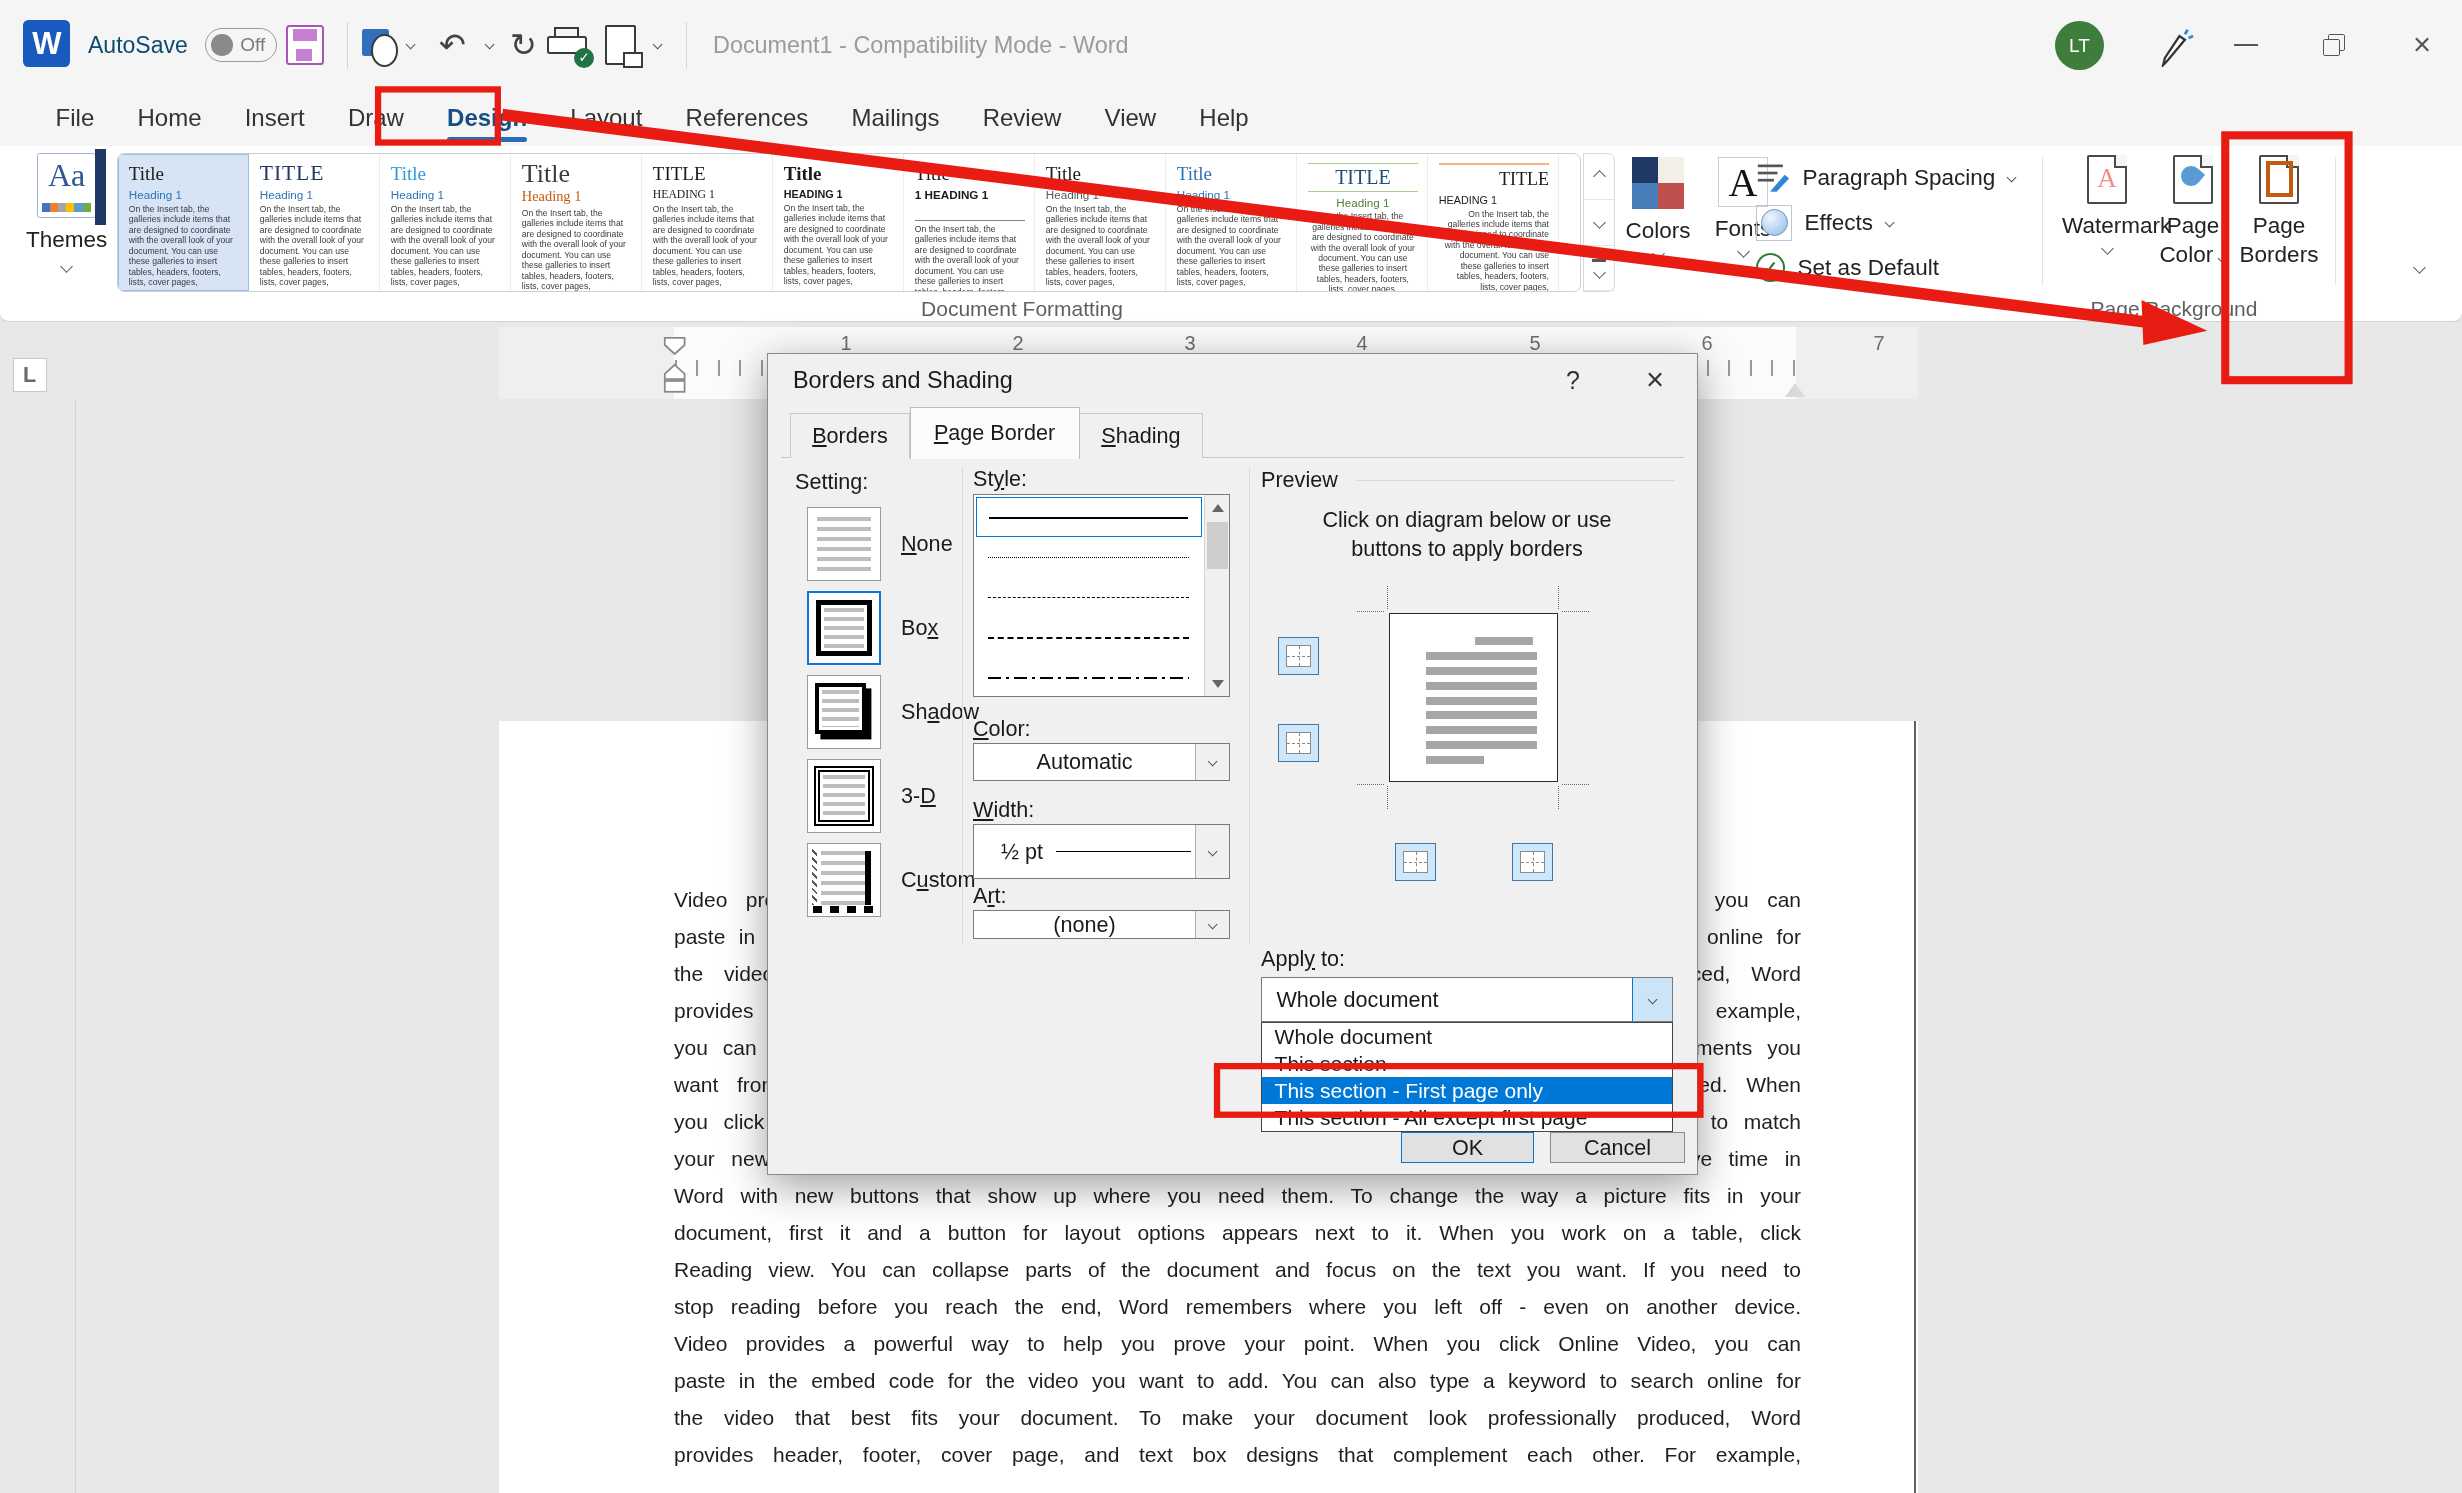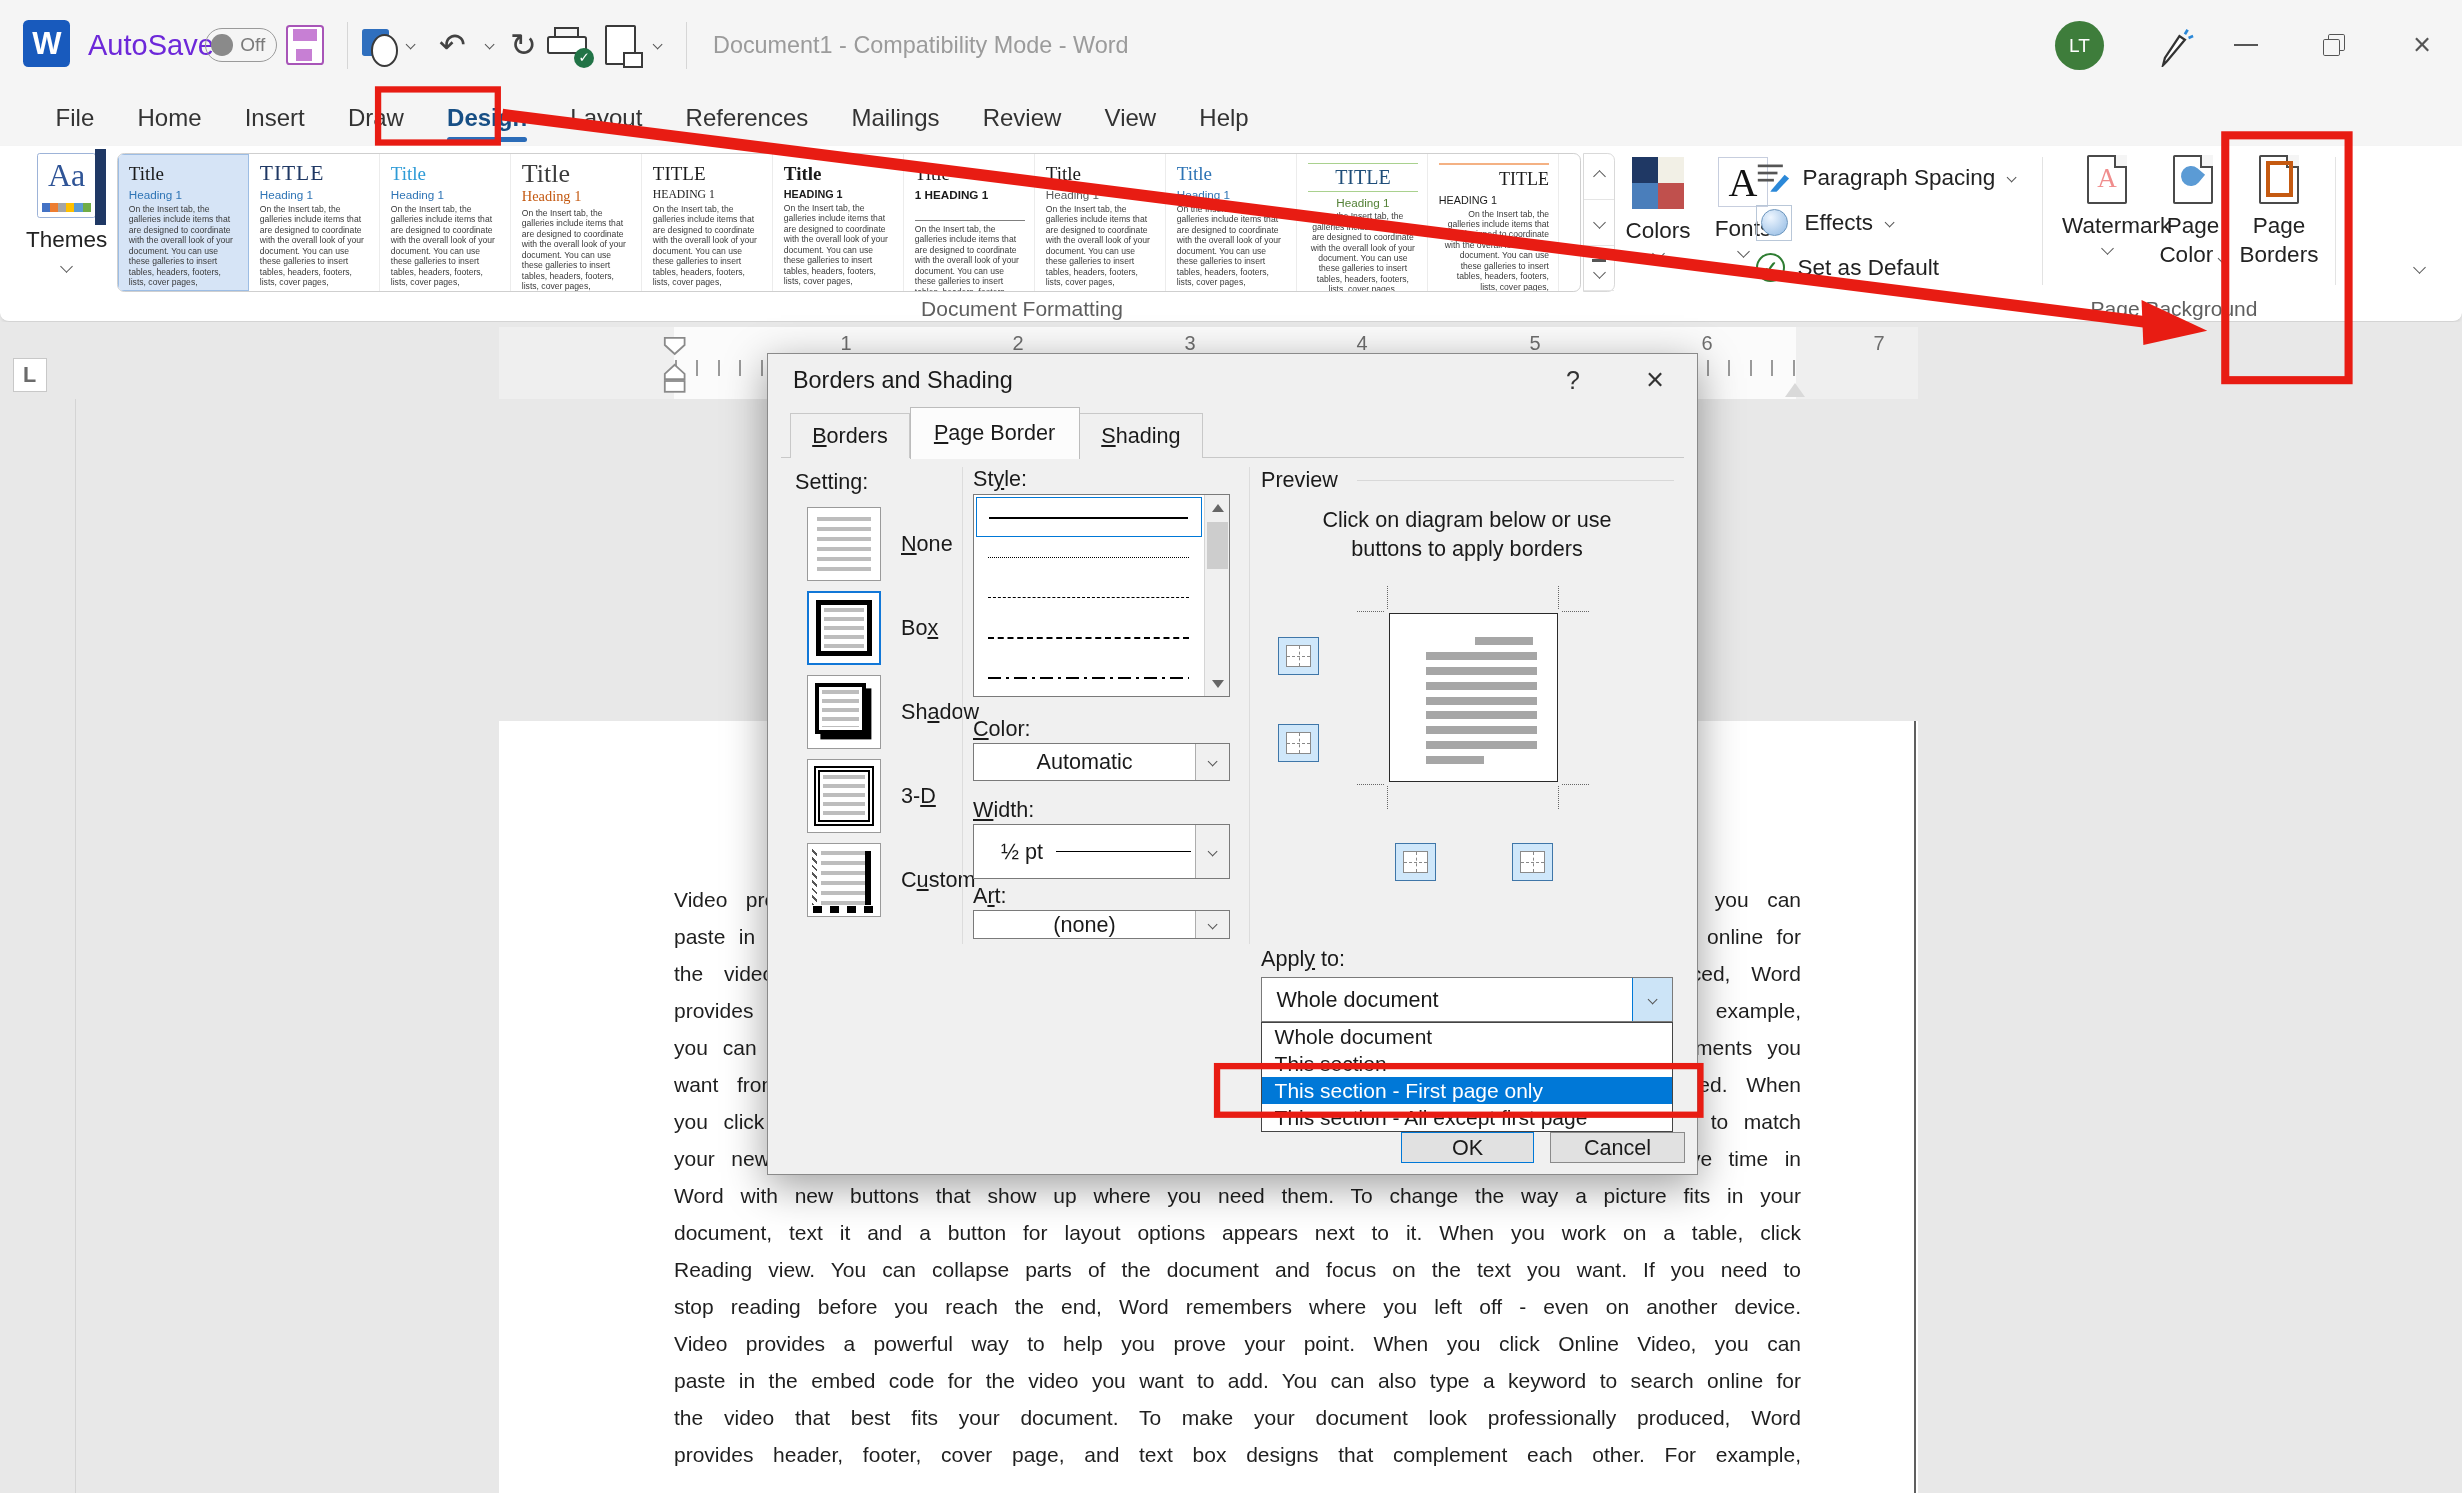--- a/index.html
+++ b/index.html
@@ -3,21 +3,21 @@
 <meta charset="utf-8">
 <style>
   * { margin:0; padding:0; box-sizing:border-box; }
   html,body { width:2462px; height:1494px; overflow:hidden; }
   body { font-family:"Liberation Sans", sans-serif; background:#e8e8e8; position:relative; }
   #app { position:absolute; inset:0; }
 
   
   .titlebar { position:absolute; left:0; top:0; width:2462px; height:90px; background:#f5f5f5; }
   .word-icon { position:absolute; left:23.4px; top:20px; width:47px; height:47px; background:#185abd; border-radius:5.4px; color:#fff; font-weight:bold; font-size:31px; display:flex; align-items:center; justify-content:center; }
-  .autosave { position:absolute; left:88px; top:0; height:90px; display:flex; align-items:center; font-size:29px; color:#6d28d9; }
+  .autosave { position:absolute; left:88px; top:0; height:90px; display:flex; align-items:center; font-size:23px; color:#0c4a6e; }
   .toggle { position:absolute; left:205px; top:28px; width:72px; height:34px; border:1.8px solid #9a9a9a; border-radius:18px; display:flex; align-items:center; }
   .toggle .knob { width:21.6px; height:21.6px; border-radius:50%; background:#8a8a8a; margin-left:5.4px; }
   .toggle .tg-label { font-size:19px; color:#7a7a7a; margin-left:7.2px; }
   .save-ic { position:absolute; left:286px; top:25px; width:38px; height:40px; border:2.7px solid #a855b8; background:#fff; border-radius:3.6px; }
   .save-ic:before { content:""; position:absolute; left:5.4px; top:1.8px; right:5.4px; height:12.6px; background:#c77fd4; }
   .save-ic:after { content:""; position:absolute; left:8px; bottom:1.8px; width:16px; height:12.6px; background:#c77fd4; }
   .tb-div { position:absolute; top:21.6px; width:0.9px; height:47px; background:#d6d6d6; }
   .shape-ic { position:absolute; left:362px; top:29px; width:27px; height:27px; background:#2f6fbe; border-radius:2.7px; }
   .shape-ic:after { content:""; position:absolute; left:9px; top:5.4px; width:23.4px; height:29px; background:#fff; border:2.7px solid #3a3a3a; border-radius:50%; }
   .tb-glyph { position:absolute; top:0; height:90px; display:flex; align-items:center; font-family:"DejaVu Sans", sans-serif; font-size:32px; color:#424242; }
@@ -448,21 +448,21 @@
       <div class="doc-text">
           <div class="doc-line">Video provides a powerful way to help you prove your point. When you click Online Video, you can</div>
           <div class="doc-line">paste in the embed code for the video you want to add. You can also type a keyword to search online for</div>
           <div class="doc-line">the video that best fits your document. To make your document look professionally produced, Word</div>
           <div class="doc-line">provides header, footer, cover page, and text box designs that complement each other. For example,</div>
           <div class="doc-line">you can add a matching cover page, header, and sidebar. Click Insert and then choose the elements you</div>
           <div class="doc-line">want from the different galleries. Themes and styles also help keep your document coordinated. When</div>
           <div class="doc-line">you click Design and choose a new Theme, the pictures, charts, and SmartArt graphics change to match</div>
           <div class="doc-line">your new theme. When you apply styles, your headings change to match the new theme. Save time in</div>
           <div class="doc-line">Word with new buttons that show up where you need them. To change the way a picture fits in your</div>
-          <div class="doc-line">document, text it and a button for layout options appears next to it. When you work on a table, click</div>
+          <div class="doc-line">document, first it and a button for layout options appears next to it. When you work on a table, click</div>
           <div class="doc-line">Reading view. You can collapse parts of the document and focus on the text you want. If you need to</div>
           <div class="doc-line">stop reading before you reach the end, Word remembers where you left off - even on another device.</div>
           <div class="doc-line">Video provides a powerful way to help you prove your point. When you click Online Video, you can</div>
           <div class="doc-line">paste in the embed code for the video you want to add. You can also type a keyword to search online for</div>
           <div class="doc-line">the video that best fits your document. To make your document look professionally produced, Word</div>
           <div class="doc-line">provides header, footer, cover page, and text box designs that complement each other. For example,</div>
         </div>
     </div>
   </div>
 

